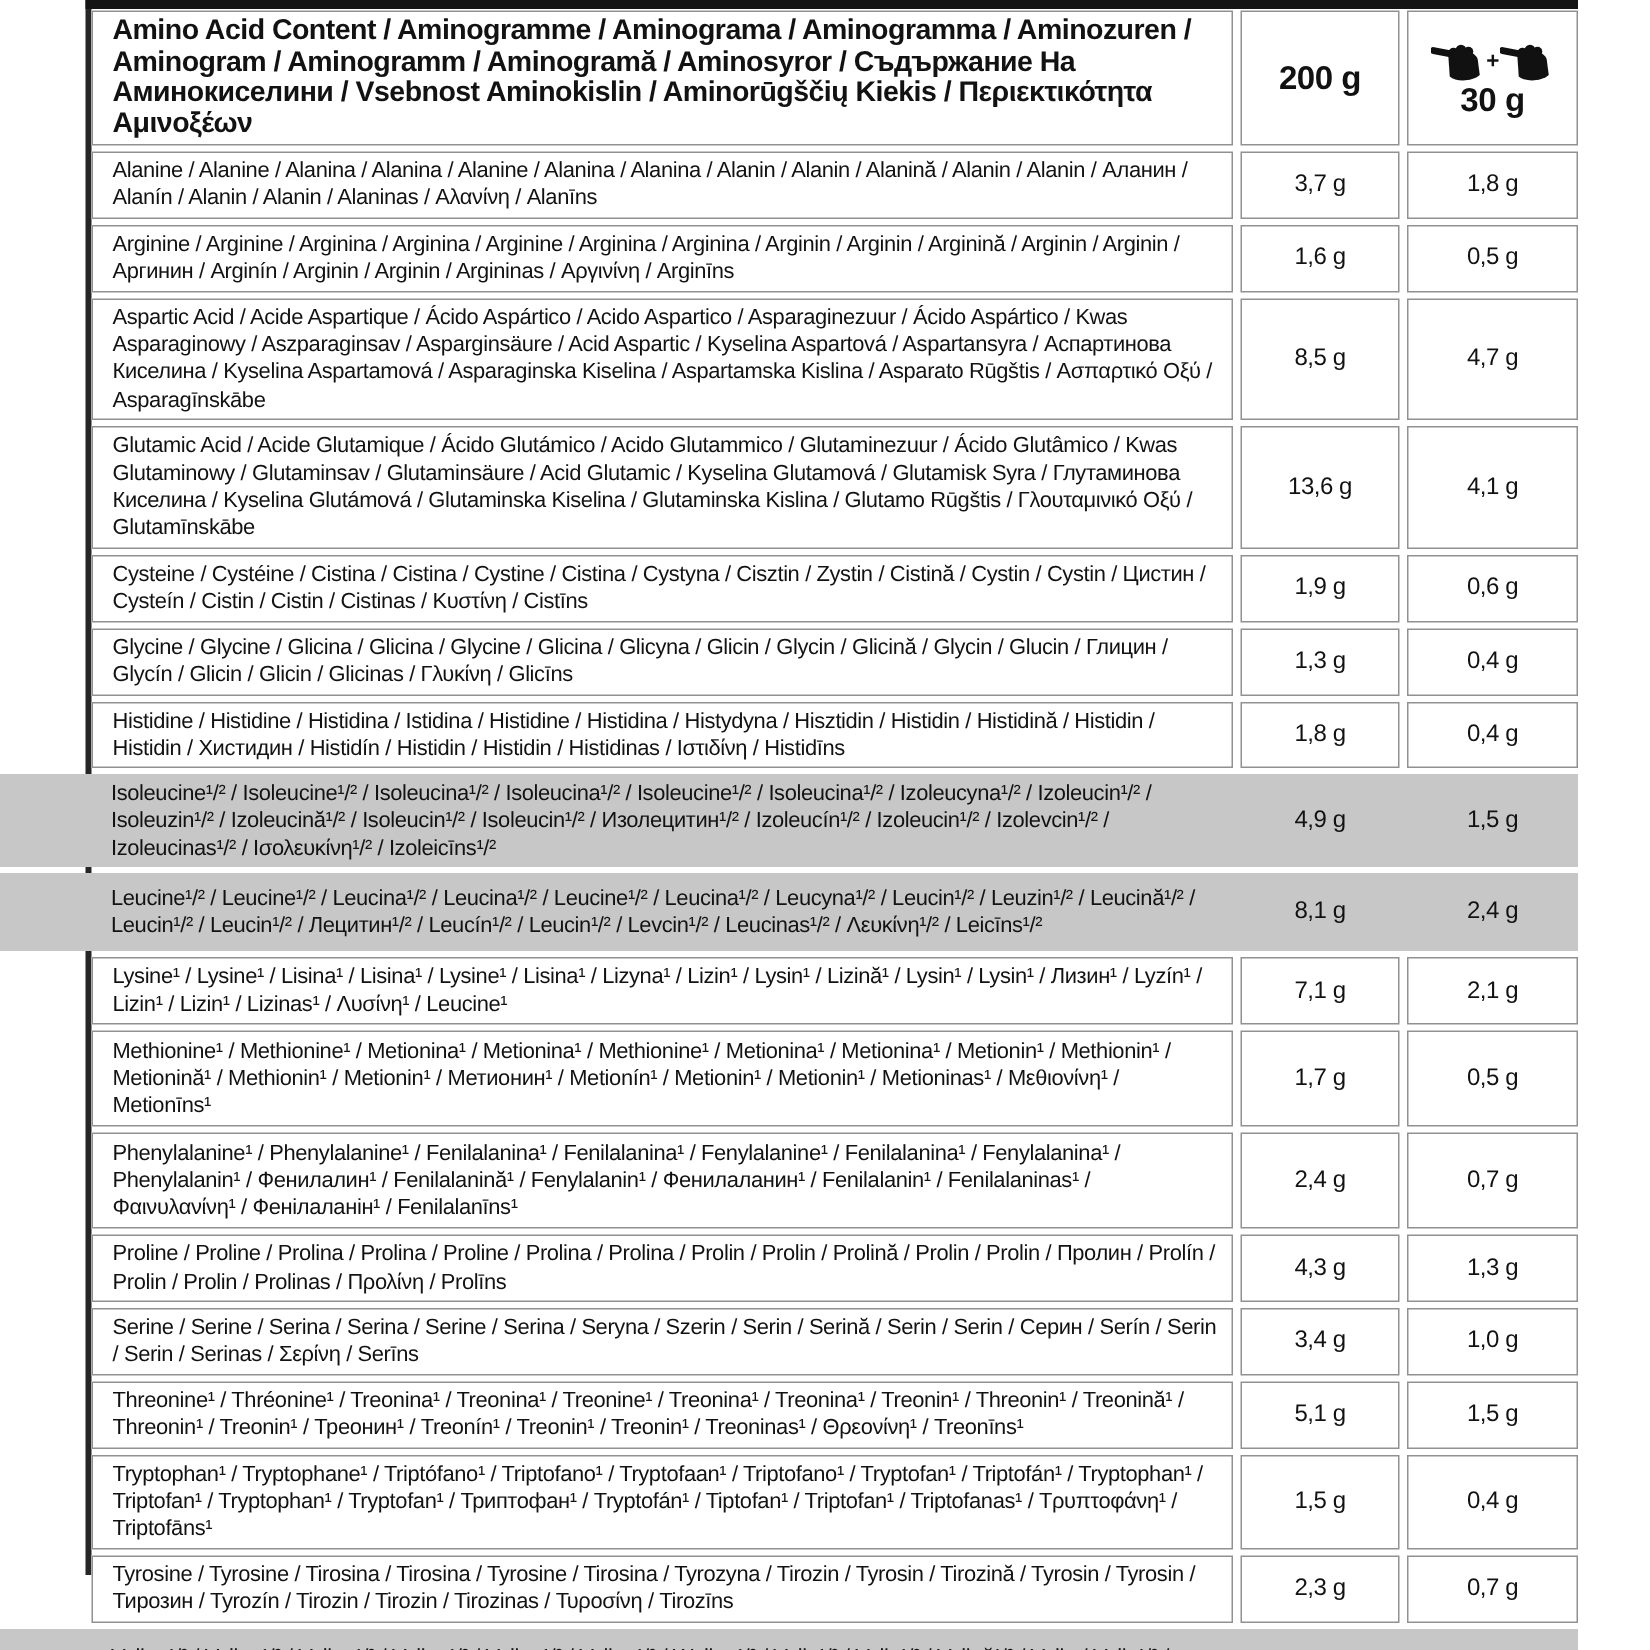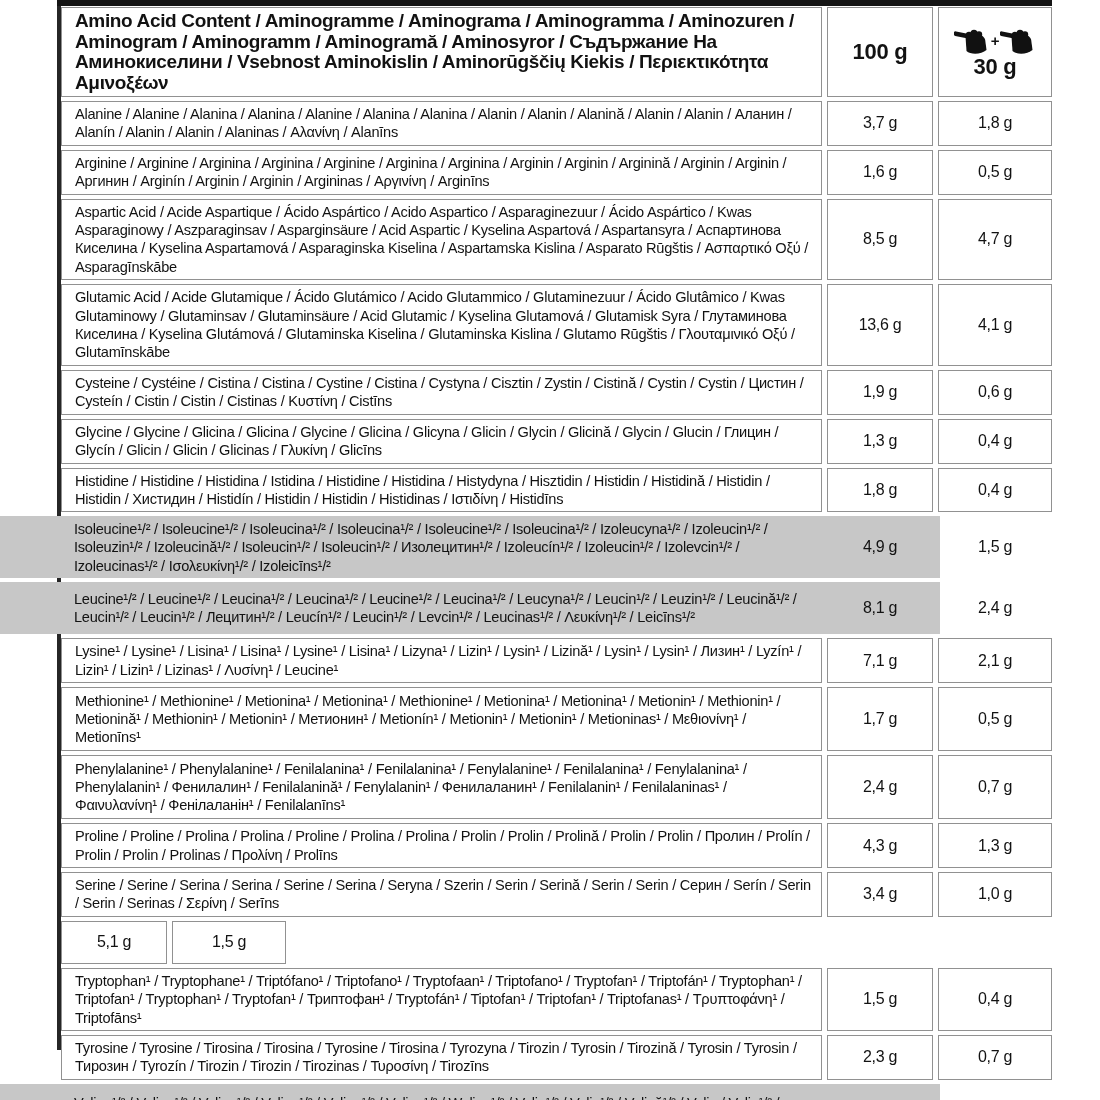--- a/index.html
+++ b/index.html
@@ -9,21 +9,21 @@
     font-family:"Liberation Sans","DejaVu Sans",sans-serif;
   }
   .topbar{position:absolute;left:57px;top:0;width:995px;height:6px;background:#141414;z-index:3;}
   .leftline{position:absolute;left:57px;top:0;width:4px;height:1050px;background:#262626;z-index:0;}
   .rows{position:absolute;left:0;top:6px;width:1052px;display:flex;flex-direction:column;}
   .row{
     position:relative;z-index:1;display:flex;gap:5px;align-items:stretch;
     margin:4px 0 0 61px;width:991px;box-sizing:border-box;
   }
   .row.header{margin-top:1px;}
-  .row.gray{margin-left:0;width:940px;padding-left:61px;background:#c7c7c7;}
+  .row.gray{margin-left:0;width:1052px;padding-left:61px;background:#c7c7c7;}
   .cell{box-sizing:border-box;}
   .row:not(.gray) .cell{background:#ffffff;border:1px solid #919191;}
   .row.gray .cell{border:none;background:transparent;}
   .main{
     flex:0 0 761px;display:flex;align-items:center;
     padding:3px 10px 3px 13px;
     font-size:14.6px;line-height:18.4px;letter-spacing:-0.25px;
   }
   .val{
     flex:0 0 106px;display:flex;align-items:center;justify-content:center;
@@ -41,21 +41,21 @@
 </head>
 <body>
 
 <div class="leftline"></div>
 <div class="topbar"></div>
 
 <div class="rows">
 
   <div class="row header" style="min-height:84px">
     <div class="cell main">Amino Acid Content / Aminogramme / Aminograma / Aminogramma / Aminozuren / Aminogram / Aminogramm / Aminogramă / Aminosyror / Съдържание На Аминокиселини / Vsebnost Aminokislin / Aminorūgščių Kiekis / Περιεκτικότητα Αμινοξέων</div>
-    <div class="cell val">100 g</div>
+    <div class="cell val">200 g</div>
     <div class="cell val v30 scoopcell">
       <div class="scoops">
         <svg class="scoop-svg" width="36" height="28" viewBox="0 0 36 28">
           <g fill="#111111">
             <rect x="0" y="4" width="16" height="4.6" rx="2.2" transform="rotate(11 0 4)"></rect>
             <circle cx="15" cy="8" r="3.2"></circle>
             <circle cx="20" cy="6.4" r="3.6"></circle>
             <circle cx="25" cy="7.4" r="3.2"></circle>
             <path d="M11.5 9.5 C 15 6.5, 24 5.5, 28.5 9 C 30 10.2, 31 11.5, 31.2 13 L 32.5 23 C 27.5 27.5, 16.5 27.8, 12.5 24 Z"></path>
           </g>
@@ -153,20 +153,21 @@
     <div class="cell val v30">1,3 g</div>
   </div>
 
   <div class="row" style="min-height:43px">
     <div class="cell main">Serine / Serine / Serina / Serina / Serine / Serina / Seryna / Szerin / Serin / Serină / Serin / Serin / Серин / Serín / Serin / Serin / Serinas / Σερίνη / Serīns</div>
     <div class="cell val">3,4 g</div>
     <div class="cell val v30">1,0 g</div>
   </div>
 
   <div class="row" style="min-height:43px">
+    <div class="cell main">Threonine¹ / Thréonine¹ / Treonina¹ / Treonina¹ / Treonine¹ / Treonina¹ / Treonina¹ / Treonin¹ / Threonin¹ / Treonină¹ / Threonin¹ / Treonin¹ / Треонин¹ / Treonín¹ / Treonin¹ / Treonin¹ / Treoninas¹ / Θρεονίνη¹ / Treonīns¹</div>
     <div class="cell val">5,1 g</div>
     <div class="cell val v30">1,5 g</div>
   </div>
 
   <div class="row" style="min-height:62px">
     <div class="cell main">Tryptophan¹ / Tryptophane¹ / Triptófano¹ / Triptofano¹ / Tryptofaan¹ / Triptofano¹ / Tryptofan¹ / Triptofán¹ / Tryptophan¹ / Triptofan¹ / Tryptophan¹ / Tryptofan¹ / Триптофан¹ / Tryptofán¹ / Tiptofan¹ / Triptofan¹ / Triptofanas¹ / Τρυπτοφάνη¹ / Triptofāns¹</div>
     <div class="cell val">1,5 g</div>
     <div class="cell val v30">0,4 g</div>
   </div>
 

